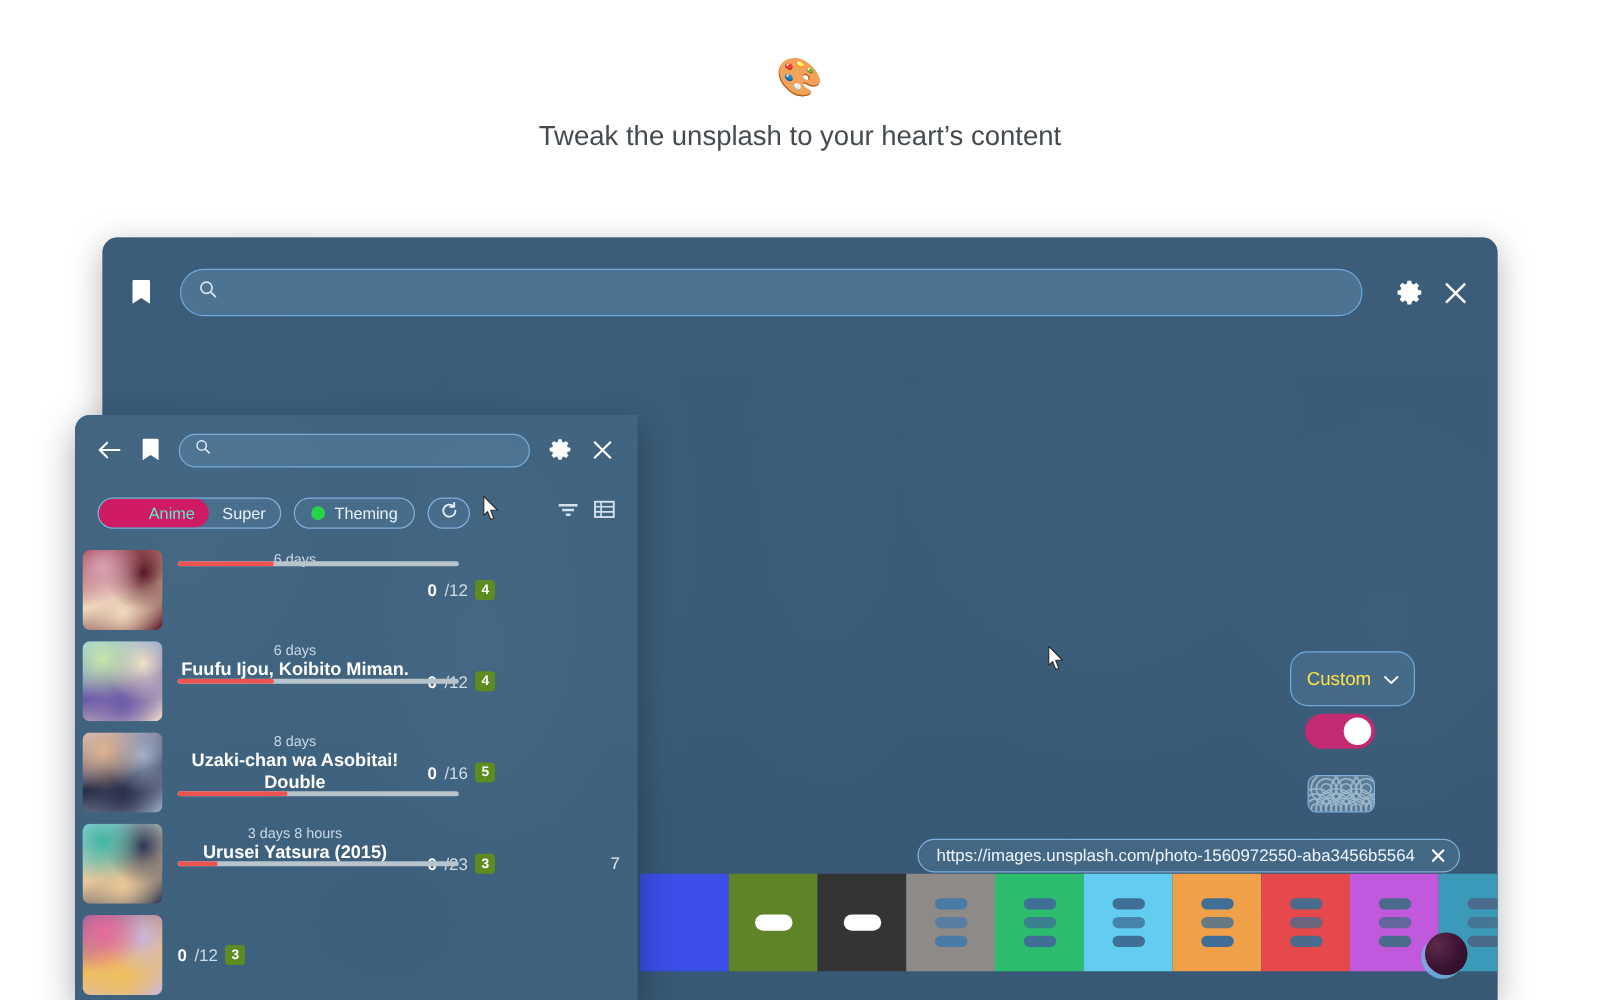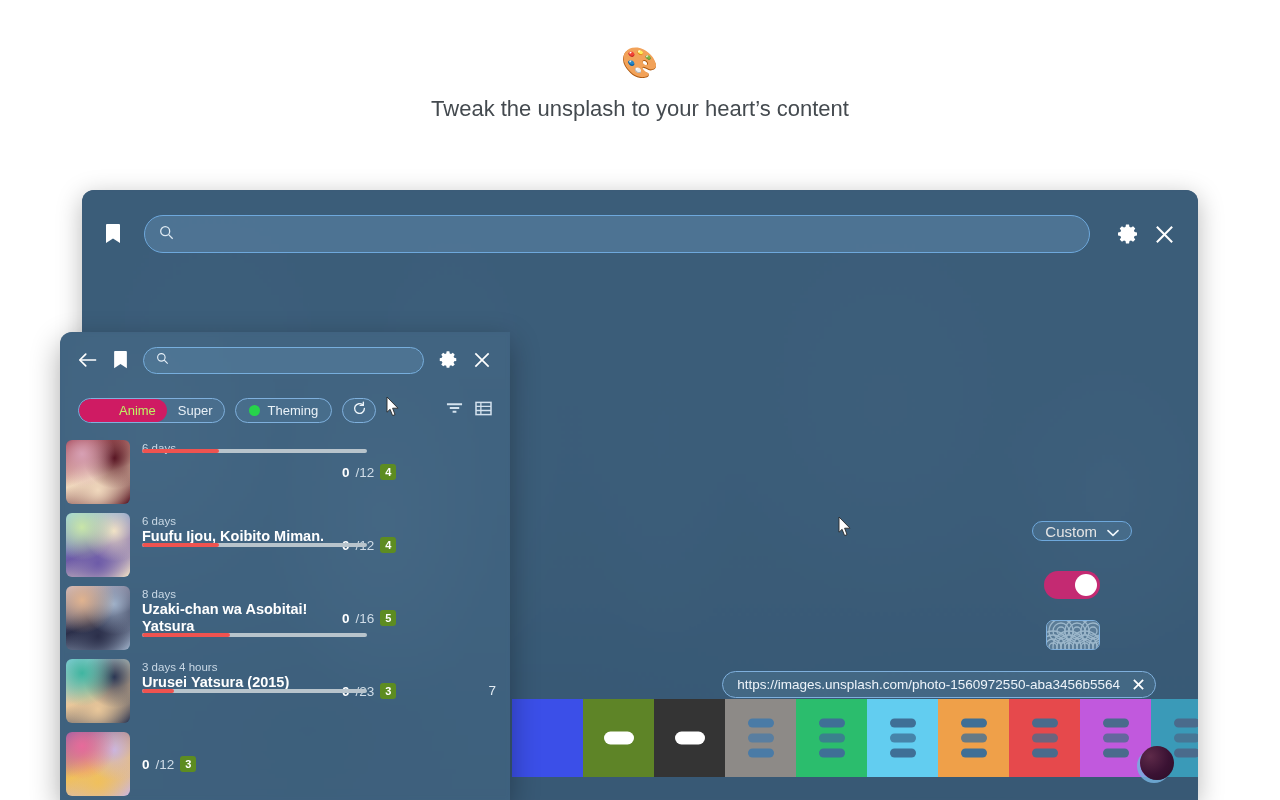--- a/index.html
+++ b/index.html
@@ -75,43 +75,43 @@
     width: 28px; height: 28px; border-radius: 50%;
     background: #fff; color: #3d5f7c;
     display: flex; align-items: center; justify-content: center;
     cursor: pointer;
   }
   .crumb-label { color: #fff; font-size: 21px; font-weight: bold; }
 
   
   .ctl-select {
     position: absolute; right: 66px; top: 331px;
-    height: 20px; padding: 0 12px; border-radius: 14px;
+    height: 44px; padding: 0 12px; border-radius: 14px;
     border: 1px solid #6ea8dc; background: rgba(100,146,185,.25);
-    color: #e5e5e5; font-size: 15px;
-    display: flex; align-items: flex-end; gap: 10px; cursor: pointer;
+    color: #fde047; font-size: 15px;
+    display: flex; align-items: center; gap: 10px; cursor: pointer;
   }
   .ctl-toggle {
     position: absolute; right: 98px; top: 381px;
     width: 56px; height: 28px; border-radius: 14px;
     background: #c42a72; cursor: pointer; position: absolute;
   }
   .ctl-toggle .knob {
     position: absolute; right: 3px; top: 3px;
     width: 22px; height: 22px; border-radius: 50%; background: #fff;
   }
   .ctl-pattern {
     position: absolute; right: 98px; top: 430px;
     width: 54px; height: 30px; border-radius: 7px;
     border: 1px solid #7fb0dd; overflow: hidden;
     background: #5b7c97; cursor: pointer;
   }
   .ctl-pattern svg { display: block; }
   .ctl-url {
-    position: absolute; right: 42px; top: 481px;
+    position: absolute; right: 30px; top: 481px;
     height: 27px; border-radius: 14px;
     border: 1px solid #7fb0dd; background: rgba(86,124,156,.40);
     display: flex; align-items: center; gap: 12px; padding: 0 10px 0 14px;
     cursor: text;
   }
   .ctl-url .urltext { color: #eef4fa; font-size: 13.5px; white-space: nowrap; }
   .ctl-url .urlclear { color: #fff; cursor: pointer; display: flex; }
   .ctl-slider {
     position: absolute; right: 100px; top: 536px;
     width: 120px; height: 11px; border-radius: 6px;
@@ -184,21 +184,21 @@
   }
   .seg {
     display: flex; align-items: center; height: 25px;
     border: 1px solid #7fb0dd; border-radius: 13px; overflow: hidden;
     background: rgba(96,140,177,.25);
   }
   .seg .opt {
     padding: 0 11px; height: 100%; display: flex; align-items: center;
     font-size: 13px; color: #e8f0f7; cursor: pointer;
   }
-  .seg .opt.active { background: #cf1b63; color: #bef264; border-radius: 13px; padding-left: 40px; }
+  .seg .opt.active { background: #cf1b63; color: #5eead4; border-radius: 13px; padding-left: 40px; }
   .chip {
     display: flex; align-items: center; gap: 8px; height: 25px;
     padding: 0 13px; border-radius: 13px;
     border: 1px solid #7fb0dd; background: rgba(96,140,177,.22);
     color: #eaf2f8; font-size: 13px; cursor: pointer;
   }
   .chip .statusdot { width: 11px; height: 11px; border-radius: 50%; background: #27d34b; }
   .chip.round { padding: 0; width: 34px; justify-content: center; }
   .spacer { flex: 1; }
   .viewicons { display: flex; align-items: center; gap: 12px; color: #c8d9e7; }
@@ -209,21 +209,21 @@
   
   .fw-list { position: absolute; left: 0; top: 100px; width: 100%; bottom: 0; overflow: hidden; }
   .row {
     position: relative; display: flex; align-items: flex-start;
     padding: 8px 14px 8px 6px; gap: 12px; height: 73px; cursor: pointer;
   }
   .thumb {
     width: 64px; height: 64px; border-radius: 6px; flex: none;
     overflow: hidden; position: relative; margin-left: 0px;
   }
-  .rowmain { flex: 1; min-width: 0; padding-top: 2px; position: relative; }
+  .rowmain { flex: 1; min-width: 0; padding-top: 2px; position: relative; text-align: center; }
   .rowtime { font-size: 11.5px; color: #c9d8e5; margin-bottom: 1px; }
   .rowtitle {
     font-size: 14.5px; font-weight: bold; color: #ffffff; line-height: 1.18;
     margin-bottom: 4px;
   }
   .rowbar {
     position: absolute; left: 0; bottom: 2px; width: 225px; height: 4px;
     border-radius: 2px; background: #b8c4cc; overflow: hidden;
   }
   .rowbar .pr { height: 100%; background: #ef5350; border-radius: 2px; }
@@ -518,36 +518,36 @@
             <span class="cur">0</span>
             <span>/12</span>
             <span class="badge">4</span>
           </div>
           <div class="rowextra"></div>
         </div>
         <div class="row">
           <div class="thumb" style="background: radial-gradient(circle at 25% 22%, rgb(224, 179, 143) 0%, transparent 48%), radial-gradient(circle at 75% 28%, rgb(159, 177, 201) 0%, transparent 46%), radial-gradient(circle at 50% 78%, rgb(43, 47, 74) 0%, transparent 55%), linear-gradient(160deg, rgb(207, 195, 216) 0%, rgb(43, 47, 74) 55%, rgb(159, 177, 201) 100%);"></div>
           <div class="rowmain">
             <div class="rowtime">8 days</div>
-            <div class="rowtitle">Uzaki-chan wa Asobitai! Yatsura</div>
+            <div class="rowtitle">Uzaki-chan wa Asobitai! Double</div>
             <div class="rowbar">
               <div class="pr" style="width: 39%;"></div>
             </div>
           </div>
           <div class="rowprog">
             <span class="cur">0</span>
             <span>/16</span>
             <span class="badge">5</span>
           </div>
           <div class="rowextra"></div>
         </div>
         <div class="row">
           <div class="thumb" style="background: radial-gradient(circle at 25% 22%, rgb(63, 181, 160) 0%, transparent 48%), radial-gradient(circle at 75% 28%, rgb(43, 53, 82) 0%, transparent 46%), radial-gradient(circle at 50% 78%, rgb(233, 199, 154) 0%, transparent 55%), linear-gradient(160deg, rgb(159, 217, 243) 0%, rgb(233, 199, 154) 55%, rgb(43, 53, 82) 100%);"></div>
           <div class="rowmain">
-            <div class="rowtime">3 days 4 hours</div>
+            <div class="rowtime">3 days 8 hours</div>
             <div class="rowtitle">Urusei Yatsura (2015)</div>
             <div class="rowbar">
               <div class="pr" style="width: 14%;"></div>
             </div>
           </div>
           <div class="rowprog">
             <span class="cur">0</span>
             <span>/23</span>
             <span class="badge">3</span>
           </div>

